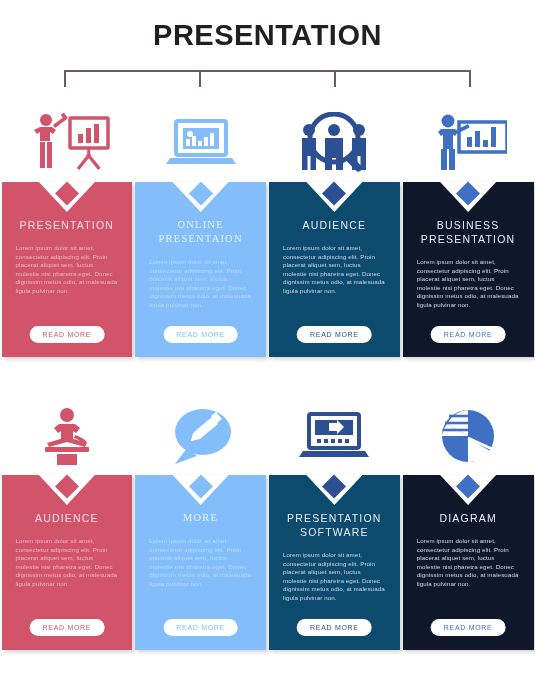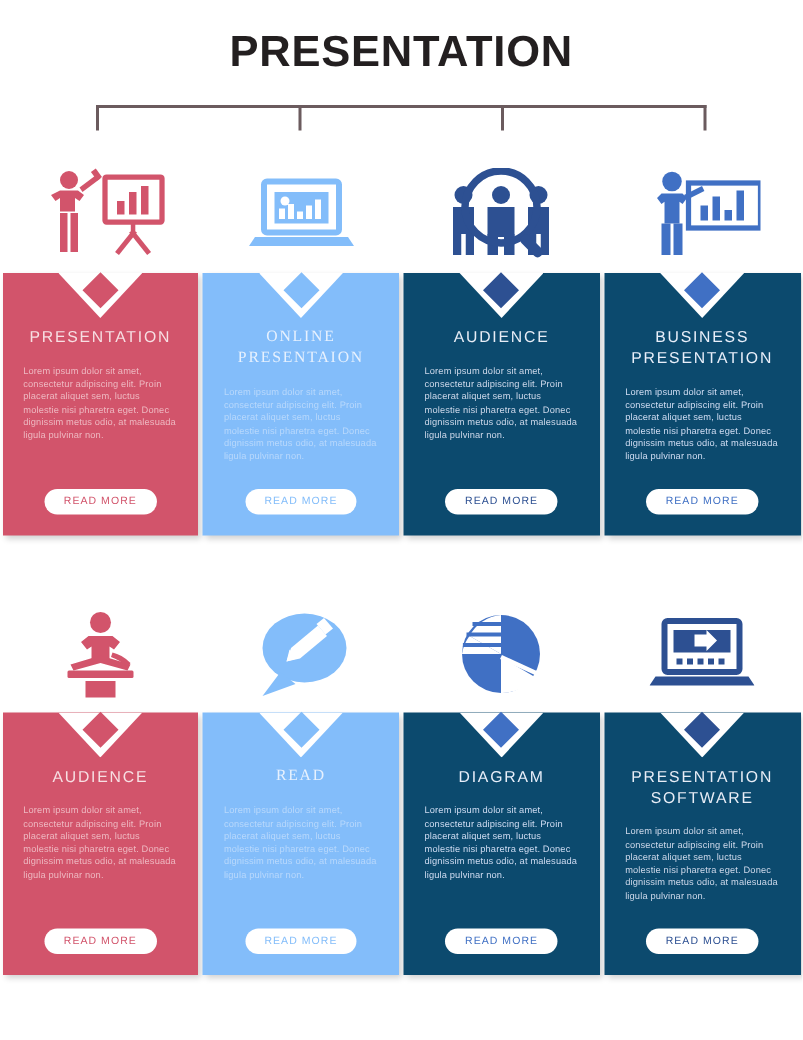--- a/index.html
+++ b/index.html
@@ -128,21 +128,21 @@
   .t-lblue .readmore{color:#83bdfa;}
   .t-lblue .card-title{color:#e7f1fe;font-family:Liberation Serif, serif;}
   .t-lblue .card-text{color:#b8d8fc;}
 
   .t-navy  .card{background:#0c4a6e;}
   .t-navy  .diamond{background:#2d5092;}
   .t-navy  .readmore{color:#2d5092;}
   .t-navy  .card-title{color:#e8edf6;}
   .t-navy  .card-text{color:#cdd8ea;}
 
-  .t-mblue .card{background:#0c4a6e;}
+  .t-mblue .card{background:#0f172a;}
   .t-mblue .diamond{background:#4070c4;}
   .t-mblue .readmore{color:#4070c4;}
   .t-mblue .card-title{color:#e9effa;}
   .t-mblue .card-text{color:#cfdcf2;}
 </style>
 </head>
 <body>
 
 <div class="page">
 
@@ -319,21 +319,48 @@
               <path d="M26 35l7-2-5-6z"></path>
             </g>
             <path d="M46 10l5-4 6 7-5 4z" fill="#ffffff"></path>
           </g>
         </svg>
       </div>
       <div class="card">
         <div class="notch"></div>
         <div class="diamond"></div>
         <div class="body">
-          <div class="card-title">READ</div>
+          <div class="card-title">MORE</div>
+          <div class="card-text">Lorem ipsum dolor sit amet, consectetur adipiscing elit. Proin placerat aliquet sem, luctus molestie nisi pharetra eget. Donec dignissim metus odio, at malesuada ligula pulvinar non.</div>
+        </div>
+        <button class="readmore">READ MORE</button>
+      </div>
+    </div>
+
+    <div class="col t-navy">
+      <div class="icon-wrap">
+        <svg width="70" height="56" viewBox="0 0 70 56">
+          <g fill="#2d5092">
+            <rect x="10" y="6" width="50" height="34" rx="2" fill="none" stroke="#2d5092" stroke-width="4"></rect>
+            <rect x="16" y="12" width="38" height="15" fill="#2d5092"></rect>
+            <path d="M30 15h8v-3l7 7-7 7v-3h-8z" fill="#ffffff"></path>
+            <rect x="18" y="31" width="4" height="4"></rect>
+            <rect x="25" y="31" width="4" height="4"></rect>
+            <rect x="32" y="31" width="4" height="4"></rect>
+            <rect x="39" y="31" width="4" height="4"></rect>
+            <rect x="46" y="31" width="4" height="4"></rect>
+            <path d="M4 43h62l4 6H0z"></path>
+          </g>
+        </svg>
+      </div>
+      <div class="card">
+        <div class="notch"></div>
+        <div class="diamond"></div>
+        <div class="body">
+          <div class="card-title">PRESENTATION SOFTWARE</div>
           <div class="card-text">Lorem ipsum dolor sit amet, consectetur adipiscing elit. Proin placerat aliquet sem, luctus molestie nisi pharetra eget. Donec dignissim metus odio, at malesuada ligula pulvinar non.</div>
         </div>
         <button class="readmore">READ MORE</button>
       </div>
     </div>
 
     <div class="col t-mblue">
       <div class="icon-wrap">
         <svg width="62" height="60" viewBox="0 0 62 60">
           <g>
@@ -355,41 +382,14 @@
         <div class="notch"></div>
         <div class="diamond"></div>
         <div class="body">
           <div class="card-title">DIAGRAM</div>
           <div class="card-text">Lorem ipsum dolor sit amet, consectetur adipiscing elit. Proin placerat aliquet sem, luctus molestie nisi pharetra eget. Donec dignissim metus odio, at malesuada ligula pulvinar non.</div>
         </div>
         <button class="readmore">READ MORE</button>
       </div>
     </div>
 
-    <div class="col t-navy">
-      <div class="icon-wrap">
-        <svg width="70" height="56" viewBox="0 0 70 56">
-          <g fill="#2d5092">
-            <rect x="10" y="6" width="50" height="34" rx="2" fill="none" stroke="#2d5092" stroke-width="4"></rect>
-            <rect x="16" y="12" width="38" height="15" fill="#2d5092"></rect>
-            <path d="M30 15h8v-3l7 7-7 7v-3h-8z" fill="#ffffff"></path>
-            <rect x="18" y="31" width="4" height="4"></rect>
-            <rect x="25" y="31" width="4" height="4"></rect>
-            <rect x="32" y="31" width="4" height="4"></rect>
-            <rect x="39" y="31" width="4" height="4"></rect>
-            <rect x="46" y="31" width="4" height="4"></rect>
-            <path d="M4 43h62l4 6H0z"></path>
-          </g>
-        </svg>
-      </div>
-      <div class="card">
-        <div class="notch"></div>
-        <div class="diamond"></div>
-        <div class="body">
-          <div class="card-title">PRESENTATION SOFTWARE</div>
-          <div class="card-text">Lorem ipsum dolor sit amet, consectetur adipiscing elit. Proin placerat aliquet sem, luctus molestie nisi pharetra eget. Donec dignissim metus odio, at malesuada ligula pulvinar non.</div>
-        </div>
-        <button class="readmore">READ MORE</button>
-      </div>
-    </div>
-
   </div>
 </div>
 
 </body></html>

